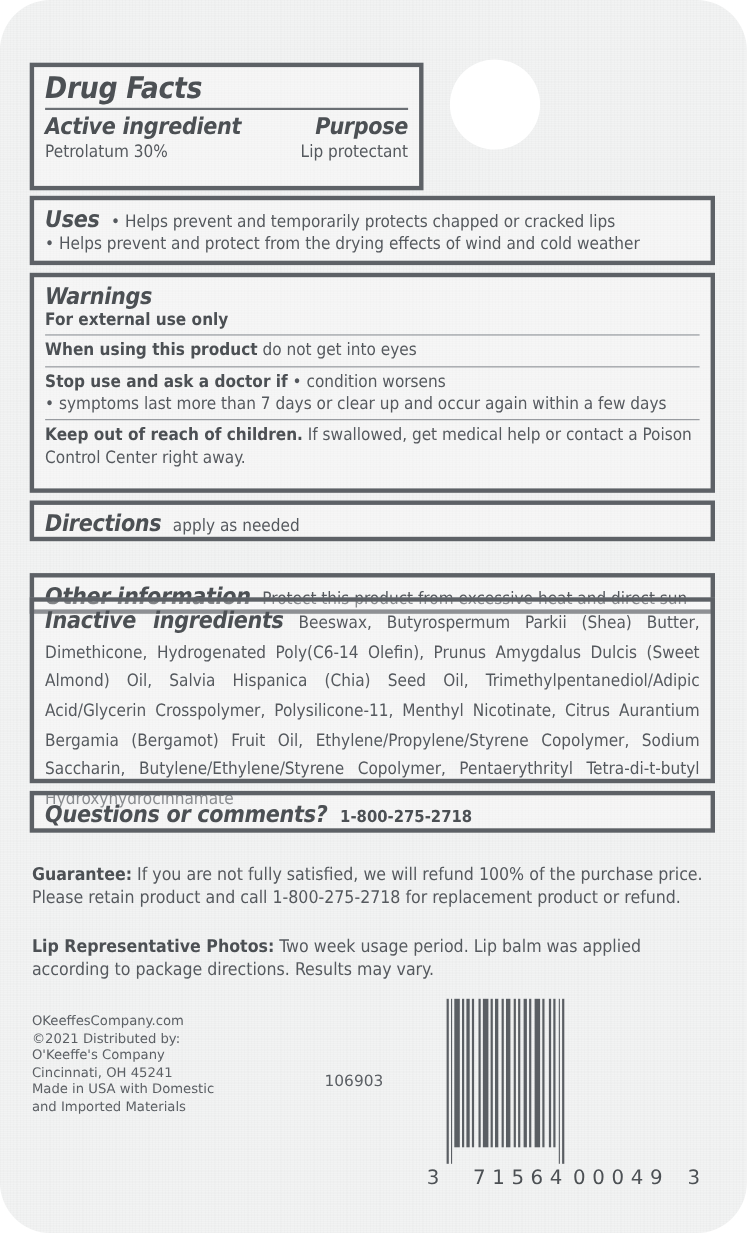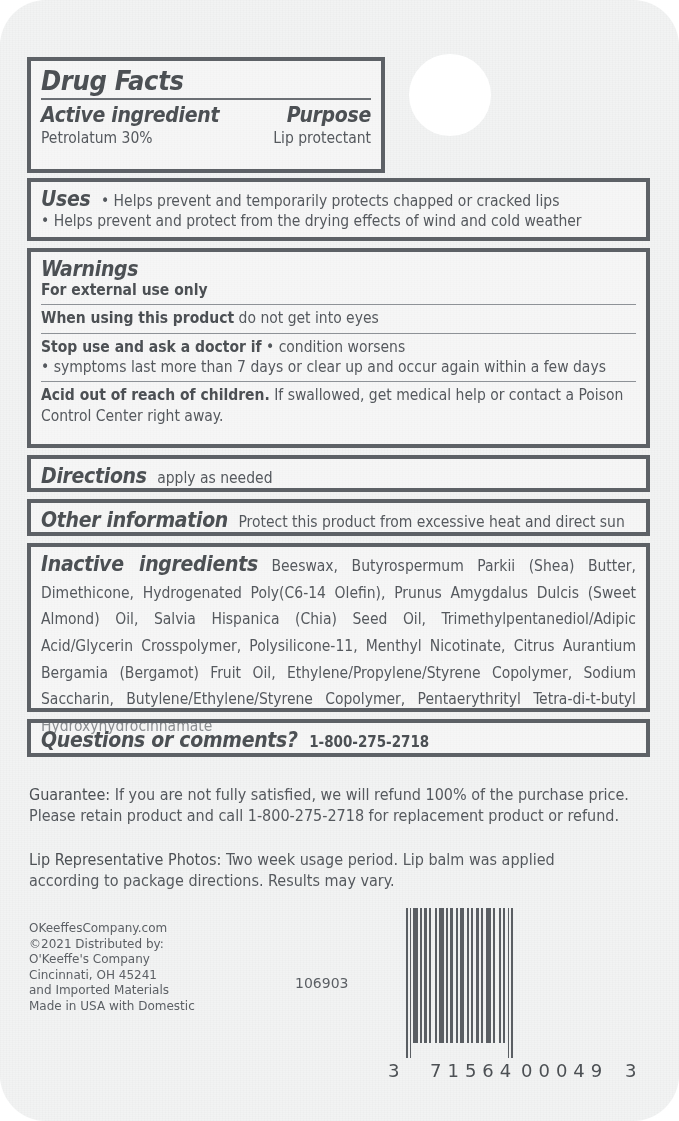--- a/index.html
+++ b/index.html
@@ -41,21 +41,21 @@
   .rule-hdr{height:2px;background:#6b6f74;margin:3px 0 4px 0;}
 
   .row{display:flex;justify-content:space-between;align-items:center;}
 
   
   .just{text-align:justify;text-align-last:left;}
 
   
   .note{position:absolute;font-family:"DejaVu Sans Condensed","Liberation Sans Narrow","Liberation Sans",sans-serif;
         font-size:16px;line-height:1.33;color:#55595e;}
-  .note b{font-weight:normal;color:#4c5054;}
+  .note b{font-weight:bold;color:#4c5054;}
 
   
   #footer{position:absolute;left:29px;top:921px;width:300px;
           font-family:"DejaVu Sans","Liberation Sans",sans-serif;
           font-size:12px;line-height:1.30;color:#5b5f64;}
   #partno{position:absolute;left:295px;top:975px;
           font-family:"DejaVu Sans","Liberation Sans",sans-serif;
           font-size:14px;color:#5b5f64;}
 
   
@@ -103,30 +103,30 @@
     <div>
       <span class="t-sub">When using this product</span><span class="t-body"> do not get into eyes</span>
     </div>
     <div class="rule"></div>
     <div>
       <span class="t-sub">Stop use and ask a doctor if</span><span class="t-body"> • condition worsens</span>
     </div>
     <div class="t-body">• symptoms last more than 7 days or clear up and occur again within a few days</div>
     <div class="rule"></div>
     <div>
-      <span class="t-sub">Acid out of reach of children.</span><span class="t-body"> If swallowed, get medical help or contact a Poison Control Center right away.</span>
+      <span class="t-sub">Keep out of reach of children.</span><span class="t-body"> If swallowed, get medical help or contact a Poison Control Center right away.</span>
     </div>
   </div>
 
   <div class="panel pad" style="left:27px;top:455px;width:623px;height:37px;">
     <span class="t-head">Directions</span>
     <span class="t-body" style="margin-left:6px;">apply as needed</span>
   </div>
 
-  <div class="panel pad" style="left:27px;top:499px;width:623px;height:37px;">
+  <div class="panel pad" style="left:27px;top:521px;width:623px;height:37px;">
     <span class="t-head">Other information</span>
     <span class="t-body" style="margin-left:6px;">Protect this product from excessive heat and direct sun</span>
   </div>
 
   <div class="panel pad" style="left:27px;top:543px;width:623px;height:169px;">
     <div class="just" style="text-indent:0;">
       <span class="t-head" style="font-size:21px;">Inactive ingredients</span><span class="t-body" style="font-size:15.5px;">&nbsp;</span><span class="t-body" style="font-size:15.5px;line-height:1.72;">Beeswax, Butyrospermum Parkii (Shea) Butter, Dimethicone, Hydrogenated Poly(C6-14 Olefin), Prunus Amygdalus Dulcis (Sweet Almond) Oil, Salvia Hispanica (Chia) Seed Oil, Trimethylpentanediol/Adipic Acid/Glycerin Crosspolymer, Polysilicone-11, Menthyl Nicotinate, Citrus Aurantium Bergamia (Bergamot) Fruit Oil, Ethylene/Propylene/Styrene Copolymer, Sodium Saccharin, Butylene/Ethylene/Styrene Copolymer, Pentaerythrityl Tetra-di-t-butyl Hydroxyhydrocinnamate</span>
     </div>
   </div>
 
@@ -143,22 +143,22 @@
   <div class="note" style="left:29px;top:849px;width:624px;">
     <b>Lip Representative Photos:</b><span> Two week usage period. Lip balm was applied</span>
     <div>according to package directions. Results may vary.</div>
   </div>
 
   <div id="footer">
     <div>OKeeffesCompany.com</div>
     <div>©2021 Distributed by:</div>
     <div>O'Keeffe's Company</div>
     <div>Cincinnati, OH 45241</div>
+    <div>Made in USA with Domestic</div>
     <div>and Imported Materials</div>
-    <div>Made in USA with Domestic</div>
   </div>
   <div id="partno">106903</div>
 
   <div id="barcode">
     <div id="bars" style="width: 107px;">
         <i class="guard" style="left: 0px; width: 2px;"></i>
         <i class="guard" style="left: 4px; width: 1px;"></i>
         <i class="short" style="left: 7px; width: 5px;"></i>
         <i class="short" style="left: 14px; width: 2px;"></i>
         <i class="short" style="left: 18px; width: 3px;"></i>

